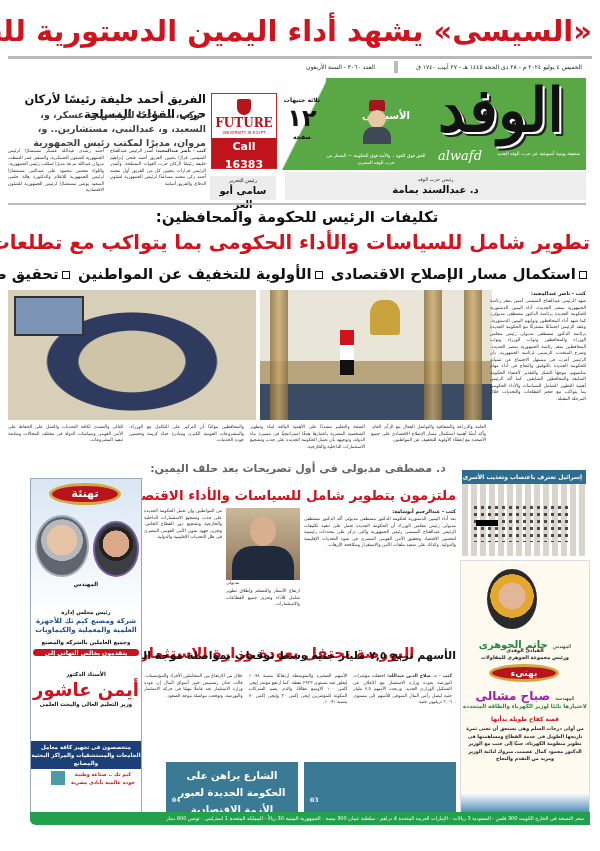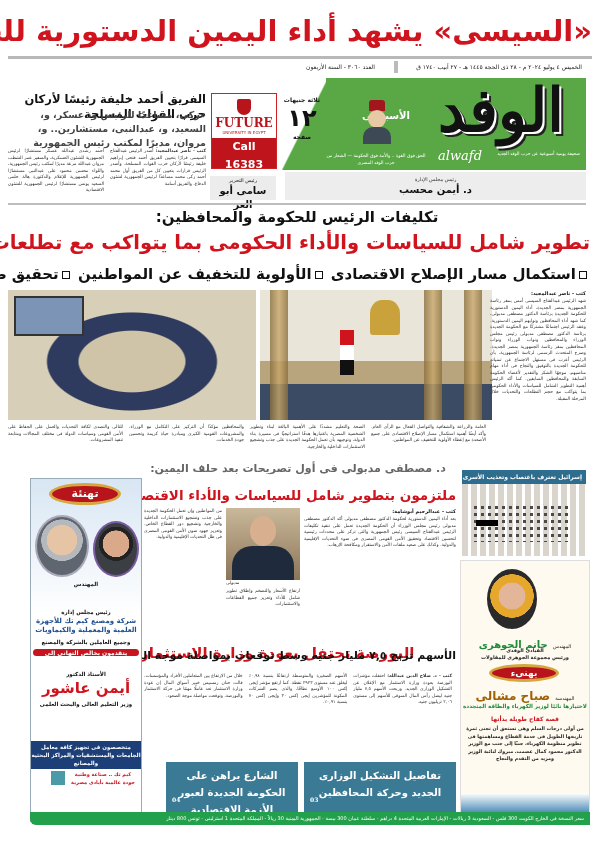--- a/index.html
+++ b/index.html
@@ -119,21 +119,21 @@
   .ad-left .foot { font-size: 5px; color:#c8141e; font-weight:bold; line-height:7px; }
 
   
   .ad-right { left: 460px; top: 560px; width: 130px; height: 254px; background: #fffaf0; border: 1px solid #ddd; overflow: hidden; }
   .ad-right .face { position:absolute; left: 26px; top: 8px; width: 50px; height: 60px; border-radius: 50%; background: radial-gradient(circle at 50% 45%, #e3b69a 0 32%, #e5a82c 33% 52%, #2a2a2a 53%); }
   .ad-right .t { position:absolute; left: 2px; right: 2px; text-align:center; }
   .ad-right .eng { font-size: 5px; color:#222; }
   .ad-right .green-name { font-size: 10px; font-weight:bold; color:#1d8a3a; }
   .ad-right .sm { font-size: 5px; font-weight:bold; color:#222; line-height:7px; }
   .ad-right .congrats { position:absolute; left: 28px; top: 103px; width: 70px; height: 18px; background:#b8141c; border:3px solid #d6a640; border-radius:50%; color:#fff; font-size:9px; font-weight:bold; text-align:center; line-height: 12px; }
-  .ad-right .name2 { font-size: 12px; font-weight:bold; color:#a16207; }
+  .ad-right .name2 { font-size: 12px; font-weight:bold; color:#a21caf; }
   .ad-right .green-line { font-size: 5.5px; font-weight:bold; color:#1d8a3a; }
   .ad-right .red-line { font-size: 6px; font-weight:bold; color:#d0141e; }
   .ad-right .blk { font-size: 4.8px; font-weight:bold; color:#222; line-height: 7.5px; }
   .ad-right .waves { position:absolute; left:0; right:0; bottom:0; height: 20px; background: linear-gradient(#ffffff, #4b8ab6); }
 
   
   .price-bar { left: 30px; right: 10px; top: 812px; height: 13px; background: #23a04b; color:#fff; font-size: 5px; line-height: 13px; white-space: nowrap; overflow: hidden; padding: 0 6px; border-radius: 0 0 0 6px; }
 </style>
 </head>
 <body>
@@ -171,22 +171,22 @@
 </div>
 
 <div class="abs pages-box" style="left:282px; top:92px; width:40px;">
   <div class="lbl">ثلاثة جنيهات</div>
   <div class="num">١٢</div>
   <div class="unit">صفحة</div>
 </div>
 
 <div class="abs staff-bar" style="left:282px;">
   <div class="cell">
-    <div class="role">رئيس مجلس الإدارة</div>
-    <div class="name">د. أيمن محسب</div>
+    <div class="role">رئيس حزب الوفد</div>
+    <div class="name">د. عبدالسند يمامة</div>
   </div>
 </div>
 <div class="abs staff-left" style="top:176px; height:24px;">
   <div style="font-size:5px; line-height:8px;">رئيس التحرير</div>
   <div style="font-size:10px; font-weight:bold; line-height:14px;">سامى أبو العز</div>
 </div>
 
 <div class="abs tl-head">الفريق أحمد خليفة رئيسًا لأركان حرب القوات المسلحة</div>
 <div class="abs tl-sub">«زكى، مساعدًا للرئيس و، عسكر، و، السعيد، و، عبدالنبى، مستشارين.. و، مروان، مديرًا لمكتب رئيس الجمهورية</div>
 <div class="abs tl-body">
@@ -244,39 +244,38 @@
 
 <div class="abs bourse-head">البورصة تحتفل بعودة وزارة الاستثمار</div>
 <div class="abs bourse-sub">الأسهم تربح ٧,٥ مليار جنيه وسط توقعات بمواصلة موجة الصعود</div>
 <div class="abs bourse-cols">
   <p class="art-col"><b>كتب - د. صلاح الدين عبدالله:</b> <span>احتفلت مؤشرات البورصة بعودة وزارة الاستثمار مع الإعلان عن التشكيل الوزارى الجديد. وربحت الأسهم ٧,٥ مليار جنيه ليصل رأس المال السوقى للأسهم إلى مستوى ٢,٠٦ تريليون جنيه.</span></p>
   <p class="art-col">الأسهم الصغيرة والمتوسطة ارتفاعًا بنسبة ٠,٩٨٪ ليغلق عند مستوى ٢٩٢٣ نقطة. كما ارتفع مؤشر إيجى إكس ١٠٠ الأوسع نطاقًا، والذى يضم الشركات المكونة للمؤشرين إيجى إكس ٣٠ وإيجى إكس ٧٠ بنسبة ٠,٩١٪.</p>
   <p class="art-col">خلال من الارتفاع بين المتعاملين الأفراد والمؤسسات. قالت حنان رمسيس خبير أسواق المال إن عودة وزارة الاستثمار تعد عاملًا مهمًا فى حركة الاستثمار والبورصة، وتوقعت مواصلة موجة الصعود.</p>
 </div>
 
 <div class="abs teaser teaser1">
-  <div>تفاصيل التشكيل الوزارى الجديد وحركة المحافظين</div>
   <span class="pg">03</span>
 </div>
 <div class="abs teaser teaser2">
   <div>الشارع يراهن على الحكومة الجديدة لعبور الأزمة الاقتصادية</div>
   <span class="pg">04</span>
 </div>
 
 <div class="abs ad-left">
   <div class="ribbon-gold">تهنئة</div>
   <div class="face-l"></div>
   <div class="face-r"></div>
   <div class="t small" style="top:102px;">المهندس</div>
   <div class="t small" style="top:130px;">رئيس مجلس إدارة</div>
   <div class="t blue" style="top:138px;">شركة ومصنع كيم تك للأجهزة العلمية والمعملية والكيماويات</div>
   <div class="t small" style="top:160px;">وجميع العاملين بالشركة والمصنع</div>
   <div class="t red-ribbon" style="top:170px;">يتقدمون بخالص التهانى إلى</div>
   <div class="t small" style="top:192px;">الأستاذ الدكتور</div>
-  <div class="t big-red" style="top:200px; font-size:15px;">أيمن عاشور</div>
+  <div class="t big-red" style="top:200px; font-size:18px;">أيمن عاشور</div>
   <div class="t small" style="top:222px;">وزير التعليم العالى والبحث العلمى</div>
   <div class="t navy" style="top:262px; left:0; right:0;">متخصصون فى تجهيز كافة معامل الجامعات والمستشفيات والمراكز البحثية والمصانع</div>
   <div class="logo-sq" style="top:292px;"></div>
   <div class="t foot" style="top:292px; left:36px;">كيم تك .. صناعة وطنية</div>
   <div class="t foot" style="top:300px; left:36px;">جودة عالمية بأيادى مصرية</div>
 </div>
 
 <div class="abs ad-right">
   <div class="face"></div>
   <div class="t" style="top:72px;"><span class="eng">المهندس</span> <span class="green-name">حاتم الجوهرى</span></div>

